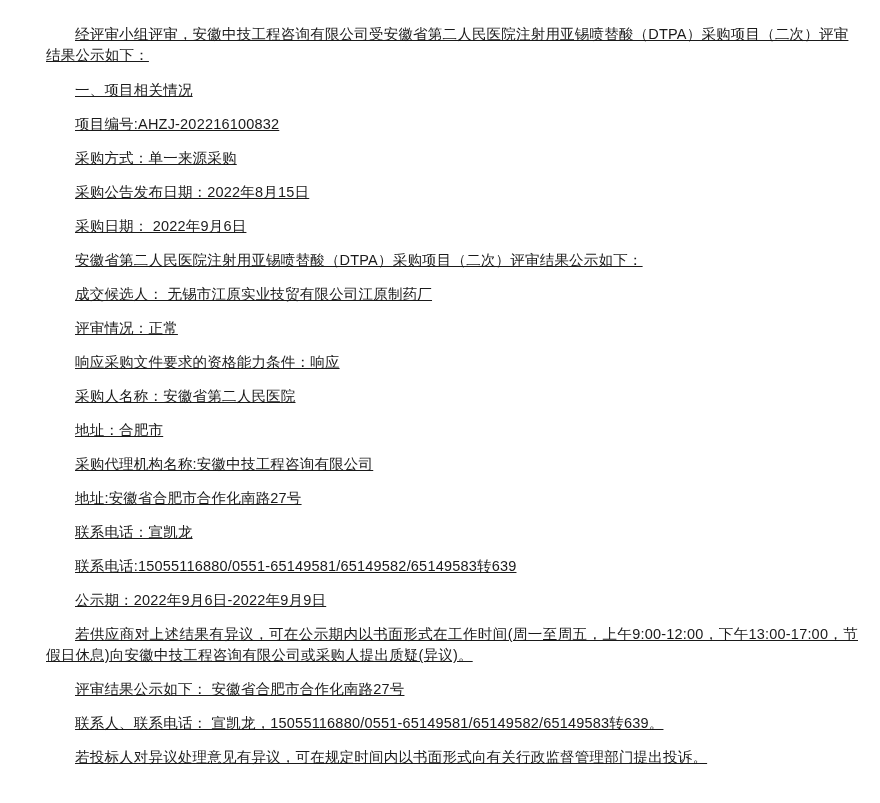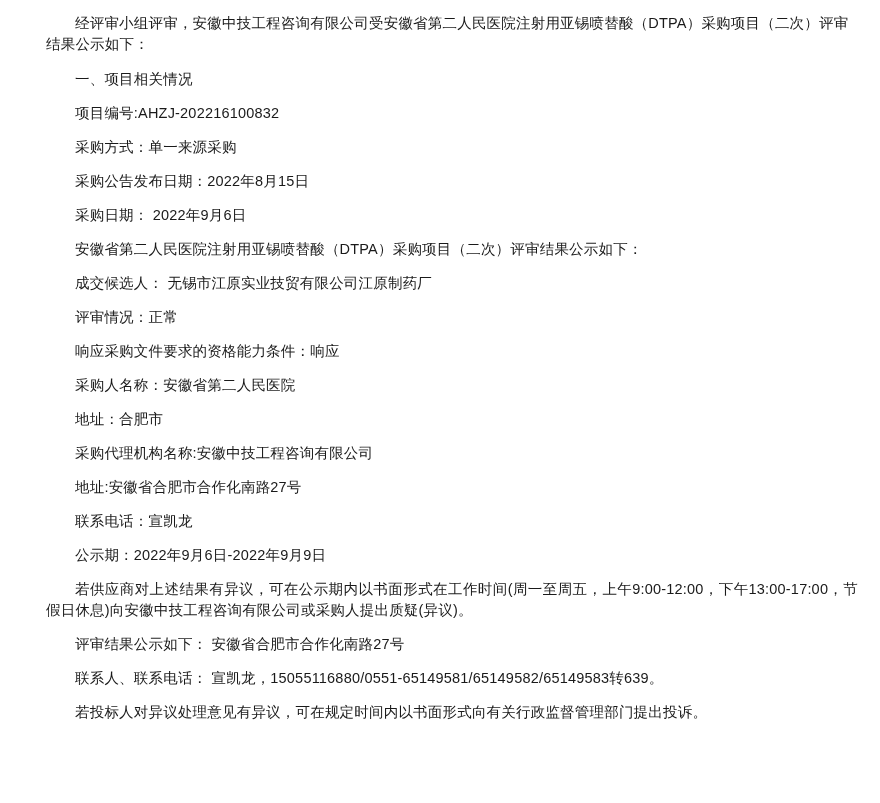--- a/index.html
+++ b/index.html
@@ -18,23 +18,24 @@
   }
   .page {
     box-sizing: border-box;
     width: 880px;
     height: 803px;
     padding: 12px 22px 10px 46px;
   }
   .para {
     font-size: 14.5px;
     color: #1a1a1a;
-    margin: 1px 0 13px 0;
+    margin: 12px 0 13px 0;
     line-height: 1.45;
     letter-spacing: 0.2px;
+    text-decoration: underline;
   }
   .lead {
     text-indent: 2em;
     margin-bottom: 14px;
   }
   .indent1 {
     padding-left: 2em;
   }
   .indent-sec {
     padding-left: 2em;
@@ -59,20 +60,21 @@
   <p class="para indent1">采购日期：  2022年9月6日</p>
   <p class="para indent1">安徽省第二人民医院注射用亚锡喷替酸（DTPA）采购项目（二次）评审结果公示如下：</p>
   <p class="para indent1">成交候选人：  无锡市江原实业技贸有限公司江原制药厂</p>
   <p class="para indent1">评审情况：正常</p>
   <p class="para indent1">响应采购文件要求的资格能力条件：响应</p>
   <p class="para indent1">采购人名称：安徽省第二人民医院</p>
   <p class="para indent1">地址：合肥市</p>
   <p class="para indent1">采购代理机构名称:安徽中技工程咨询有限公司</p>
   <p class="para indent1">地址:安徽省合肥市合作化南路27号</p>
   <p class="para indent1">联系电话：宣凯龙</p>
+  <p class="para indent1">联系电话:15055116880/0551-65149581/65149582/65149583转639</p>
   <p class="para indent1">公示期：2022年9月6日-2022年9月9日</p>
 
   <p class="para justify">若供应商对上述结果有异议，可在公示期内以书面形式在工作时间(周一至周五，上午9:00-12:00，下午13:00-17:00，节假日休息)向安徽中技工程咨询有限公司或采购人提出质疑(异议)。</p>
 
   <p class="para indent1">评审结果公示如下：  安徽省合肥市合作化南路27号</p>
   <p class="para indent1">联系人、联系电话：  宣凯龙，15055116880/0551-65149581/65149582/65149583转639。</p>
 
   <p class="para indent1">若投标人对异议处理意见有异议，可在规定时间内以书面形式向有关行政监督管理部门提出投诉。</p>
 
 </div>

